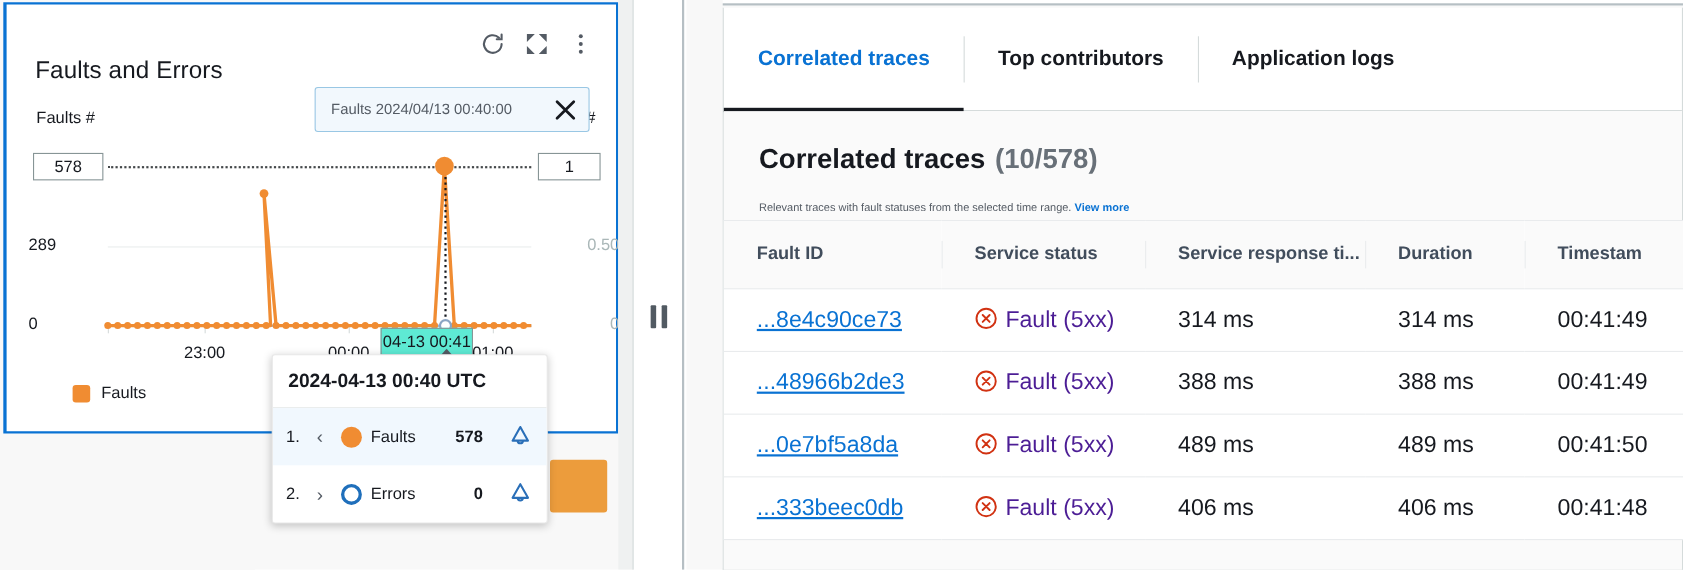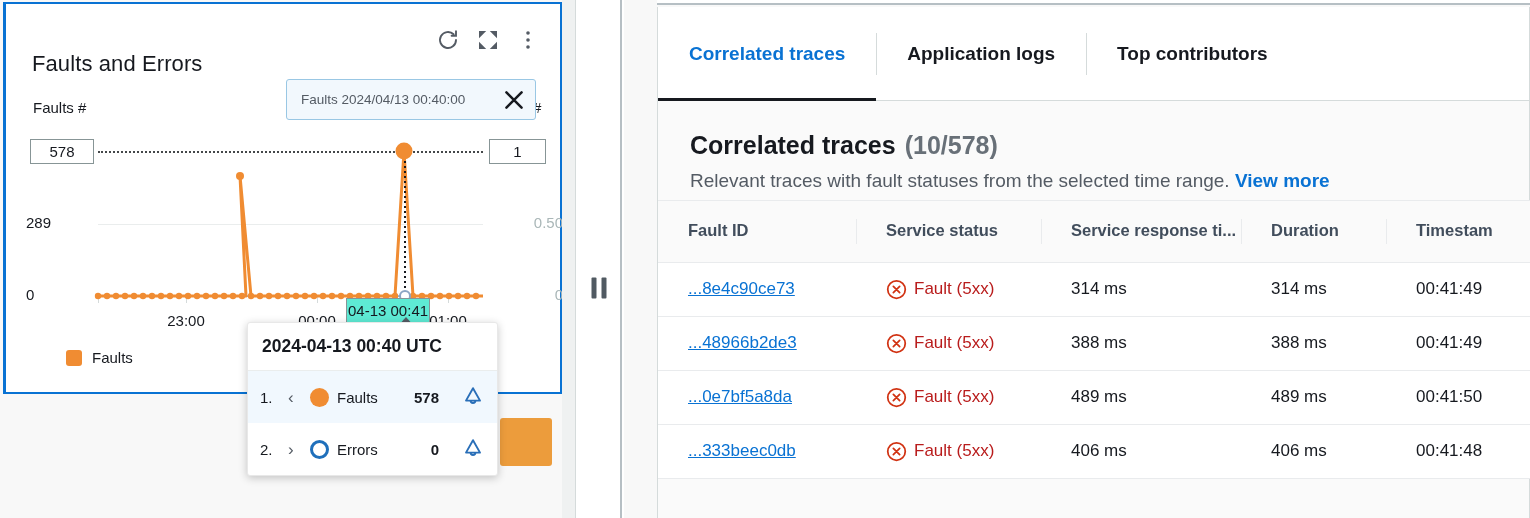--- a/index.html
+++ b/index.html
@@ -195,21 +195,21 @@
   .panel-body {
     position:relative; background:#fafafa; height:417px;
   }
   .panel-head { padding:30px 0 0 32px; }
   .panel-h2 {
     font-size:25px; font-weight:bold; color:#16191f; display:flex;
     align-items:baseline; gap:9px;
   }
   .panel-h2 .count { font-weight:700; color:#687078; font-size:25px; }
   .panel-sub {
-    margin-top:10px; font-size:19px; color:#545b64;
+    margin-top:24px; font-size:10px; color:#545b64;
   }
   .panel-sub a { color:#0972d3; font-weight:bold; text-decoration:none; }
 
   table.traces {
     position:absolute; left:0; top:99px; width:873px;
     border-collapse:collapse; background:#ffffff;
     table-layout:fixed;
   }
   table.traces thead th {
     background:#fafafa;
@@ -220,27 +220,27 @@
     border-bottom:1px solid #e9ebed;
     position:relative;
     line-height:1.13;
   }
   table.traces thead th .hwrap { padding-left:30px; }
   table.traces thead th + th::before {
     content:""; position:absolute; left:0; top:18px; bottom:18px; width:1px;
     background:#e9ebed;
   }
   table.traces tbody td {
-    font-size:17px; color:#16191f;
+    font-size:21px; color:#16191f;
     padding:16px 0 16px 30px;
     border-bottom:1px solid #e9ebed;
     white-space:nowrap;
   }
   .trace-link { color:#0972d3; text-decoration:underline; cursor:pointer; }
-  .fault-cell { display:flex; align-items:center; gap:7px; color:#b91c1c; }
+  .fault-cell { display:flex; align-items:flex-start; gap:7px; color:#4c1d95; }
   .fault-icon { width:21px; height:21px; flex:0 0 auto; }
 
   .col-trace  { width:198px; }
   .col-status { width:185px; }
   .col-srt    { width:200px; }
   .col-dur    { width:145px; }
   .col-ts     { width:145px; }
 </style>
 </head>
 <body>
@@ -428,24 +428,24 @@
   <div class="right-outer">
     <div class="right-top-strip"></div>
 
     <div class="right-card">
 
       <div class="tabs">
         <div class="tab active">
           <span>Correlated traces</span>
         </div>
         <div class="tab">
-          <span>Application logs</span>
+          <span>Top contributors</span>
         </div>
         <div class="tab">
-          <span>Top contributors</span>
+          <span>Application logs</span>
         </div>
       </div>
 
       <div class="panel-body">
         <div class="panel-head">
           <div class="panel-h2">
             <span>Correlated traces</span>
             <span class="count">(10/578)</span>
           </div>
           <div class="panel-sub">

